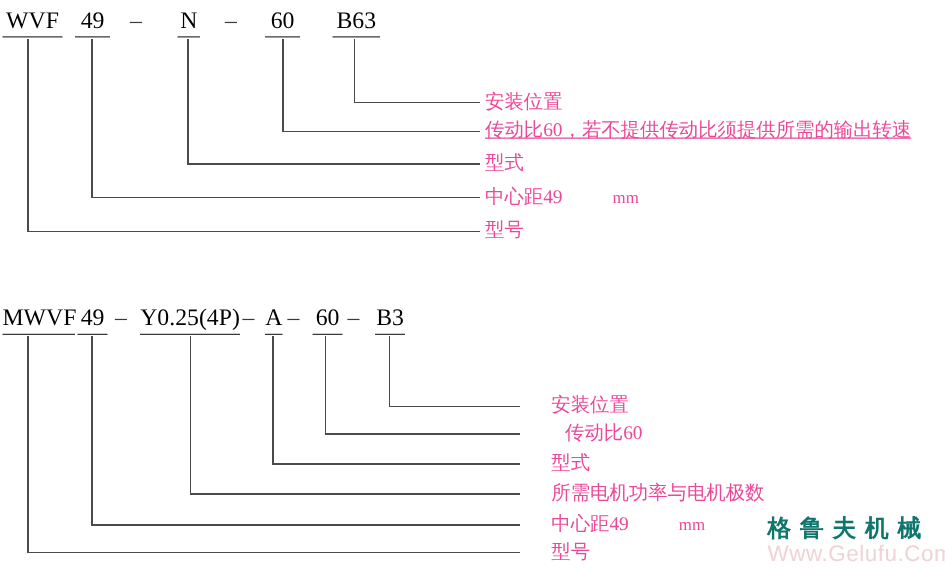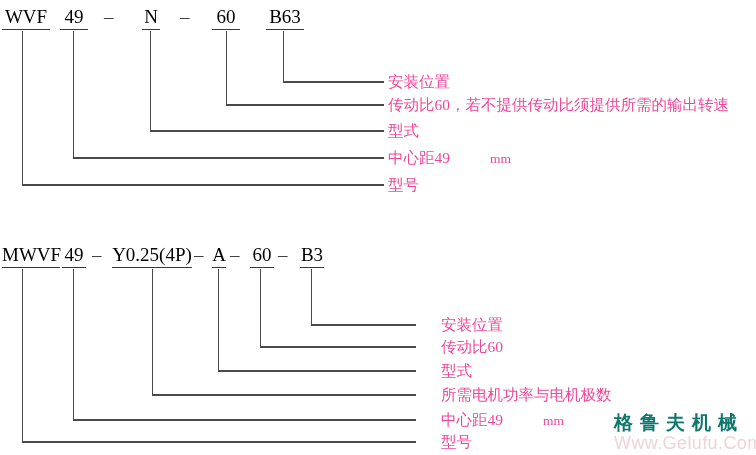--- a/index.html
+++ b/index.html
@@ -122,21 +122,21 @@
 
       <path d="M 150.5 31 L 150.5 131 L 384 131"></path>
 
       <path d="M 73.5 31 L 73.5 158 L 384 158"></path>
 
       <path d="M 22.5 31 L 22.5 185 L 384 185"></path>
     </g>
   </svg>
 
   <div class="label" style="left:388px; top:73px;">安装位置</div>
-  <div class="label" style="left:388px; top:96px;">传动比60，若不提供传动比须提供所需的输出转速</div>
+  <div class="label" style="left:388px; top:96px;text-decoration:underline;">传动比60，若不提供传动比须提供所需的输出转速</div>
   <div class="label" style="left:388px; top:122px;">型式</div>
   <div class="label" style="left:388px; top:149px;"><span>中心距49</span><span class="unit">mm</span></div>
   <div class="label" style="left:388px; top:176px;">型号</div>
 </div>
 
 <div class="diagram">
 
   <div class="code-row" style="left:0; top:243px; width:400px;padding-left:44px;">
     <div class="code-seg underlined" style="left:2px;   width:58px;">MWVF</div>
     <div class="code-seg underlined" style="left:62px;  width:24px;">49</div>
@@ -161,21 +161,21 @@
 
       <path d="M 152.5 269 L 152.5 395 L 416 395"></path>
 
       <path d="M 73.5 269 L 73.5 420 L 416 420"></path>
 
       <path d="M 22.5 269 L 22.5 442 L 416 442"></path>
     </g>
   </svg>
 
   <div class="label" style="left:441px; top:316px;">安装位置</div>
-  <div class="label" style="left:441px; top:338px;">传动比60</div>
+  <div class="label" style="left:452px; top:338px;">传动比60</div>
   <div class="label" style="left:441px; top:362px;">型式</div>
   <div class="label" style="left:441px; top:386px;">所需电机功率与电机极数</div>
   <div class="label" style="left:441px; top:411px;"><span>中心距49</span><span class="unit">mm</span></div>
   <div class="label" style="left:441px; top:433px;">型号</div>
 </div>
 
 <div class="watermark" style="left:614px; top:410px; width:142px; height:45px;">
   <div class="wm-cn">格鲁夫机械</div>
   <div class="wm-url">Www.Gelufu.Com</div>
 </div>

